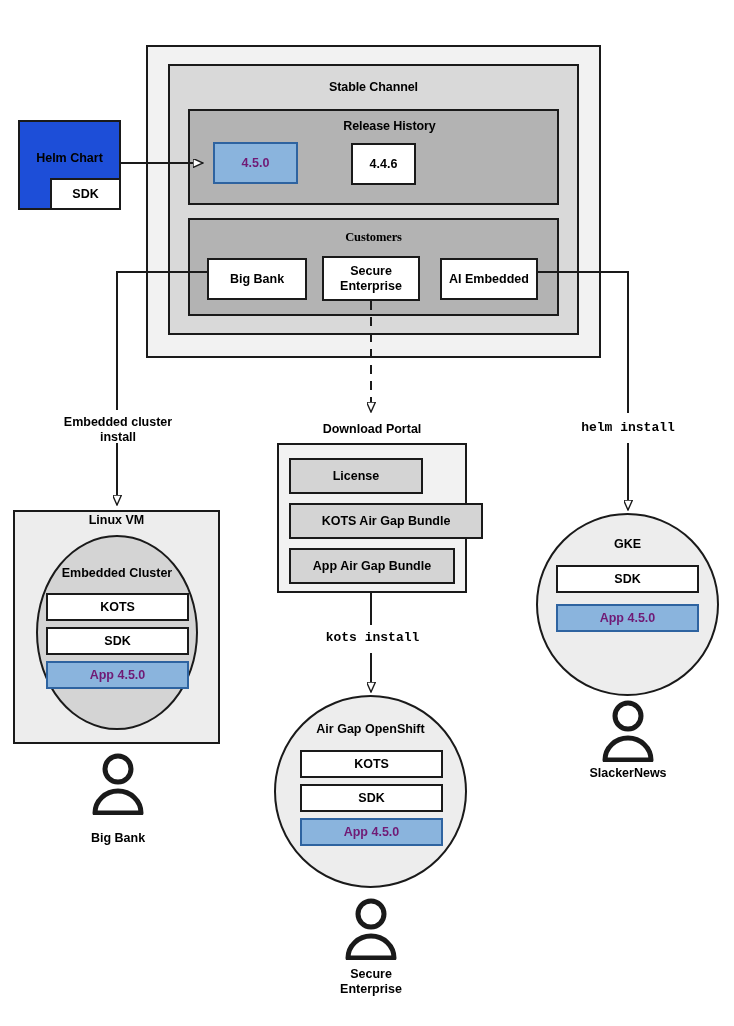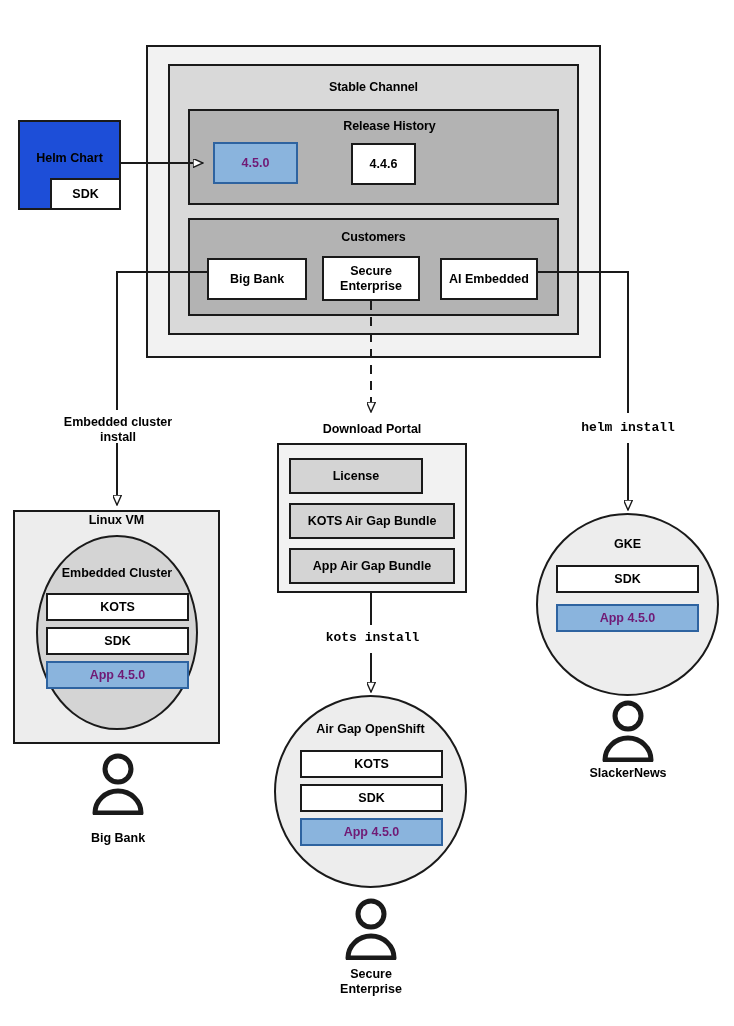--- a/index.html
+++ b/index.html
@@ -147,21 +147,21 @@
   <div class="panel-label" style="left:188px; top:119px; width:403px;">Release History</div>
 
   <div class="node box-blue" style="left:213px; top:142px; width:85px; height:42px;">
     <span>4.5.0</span>
   </div>
   <div class="node box-white" style="left:322px; top:143px; width:65px; height:42px;margin-left:29px;">
     <span>4.4.6</span>
   </div>
 
   <div class="node panel-inner" style="left:188px; top:218px; width:371px; height:98px;"></div>
-  <div class="panel-label" style="left:188px; top:230px; width:371px;">Customers</div>
+  <div class="panel-label" style="left:188px; top:230px; width:371px;font-family:Liberation Serif, serif;">Customers</div>
 
   <div class="node box-white" style="left:207px; top:258px; width:100px; height:42px;">
     <span>Big Bank</span>
   </div>
   <div class="node box-white" style="left:322px; top:256px; width:98px; height:45px; flex-direction:column;">
     <span>Secure</span>
     <span>Enterprise</span>
   </div>
   <div class="node box-white" style="left:440px; top:258px; width:98px; height:42px;">
     <span>AI Embedded</span>
@@ -182,21 +182,21 @@
   <div class="edge-label" style="left:292px; top:422px; width:160px;">Download Portal</div>
 
   <div class="edge-label mono" style="left:295px; top:630px; width:155px;">kots install</div>
 
   <div class="edge-label mono" style="left:548px; top:420px; width:160px;">helm install</div>
 
   <div class="node panel-outer" style="left:277px; top:443px; width:190px; height:150px;"></div>
   <div class="node box-gray" style="left:289px; top:458px; width:134px; height:36px;">
     <span>License</span>
   </div>
-  <div class="node box-gray" style="left:289px; top:503px; width:166px; height:36px;">
+  <div class="node box-gray" style="left:289px; top:503px; width:194px; height:36px;">
     <span>KOTS Air Gap Bundle</span>
   </div>
   <div class="node box-gray" style="left:289px; top:548px; width:166px; height:36px;">
     <span>App Air Gap Bundle</span>
   </div>
 
   <div class="node panel-outer" style="left:13px; top:510px; width:207px; height:234px; background:#ededed;"></div>
   <div class="circle-title" style="left:13px; top:513px; width:207px;">Linux VM</div>
 
   <div class="circle circle-dark" style="left:36px; top:535px; width:162px; height:195px;"></div>

